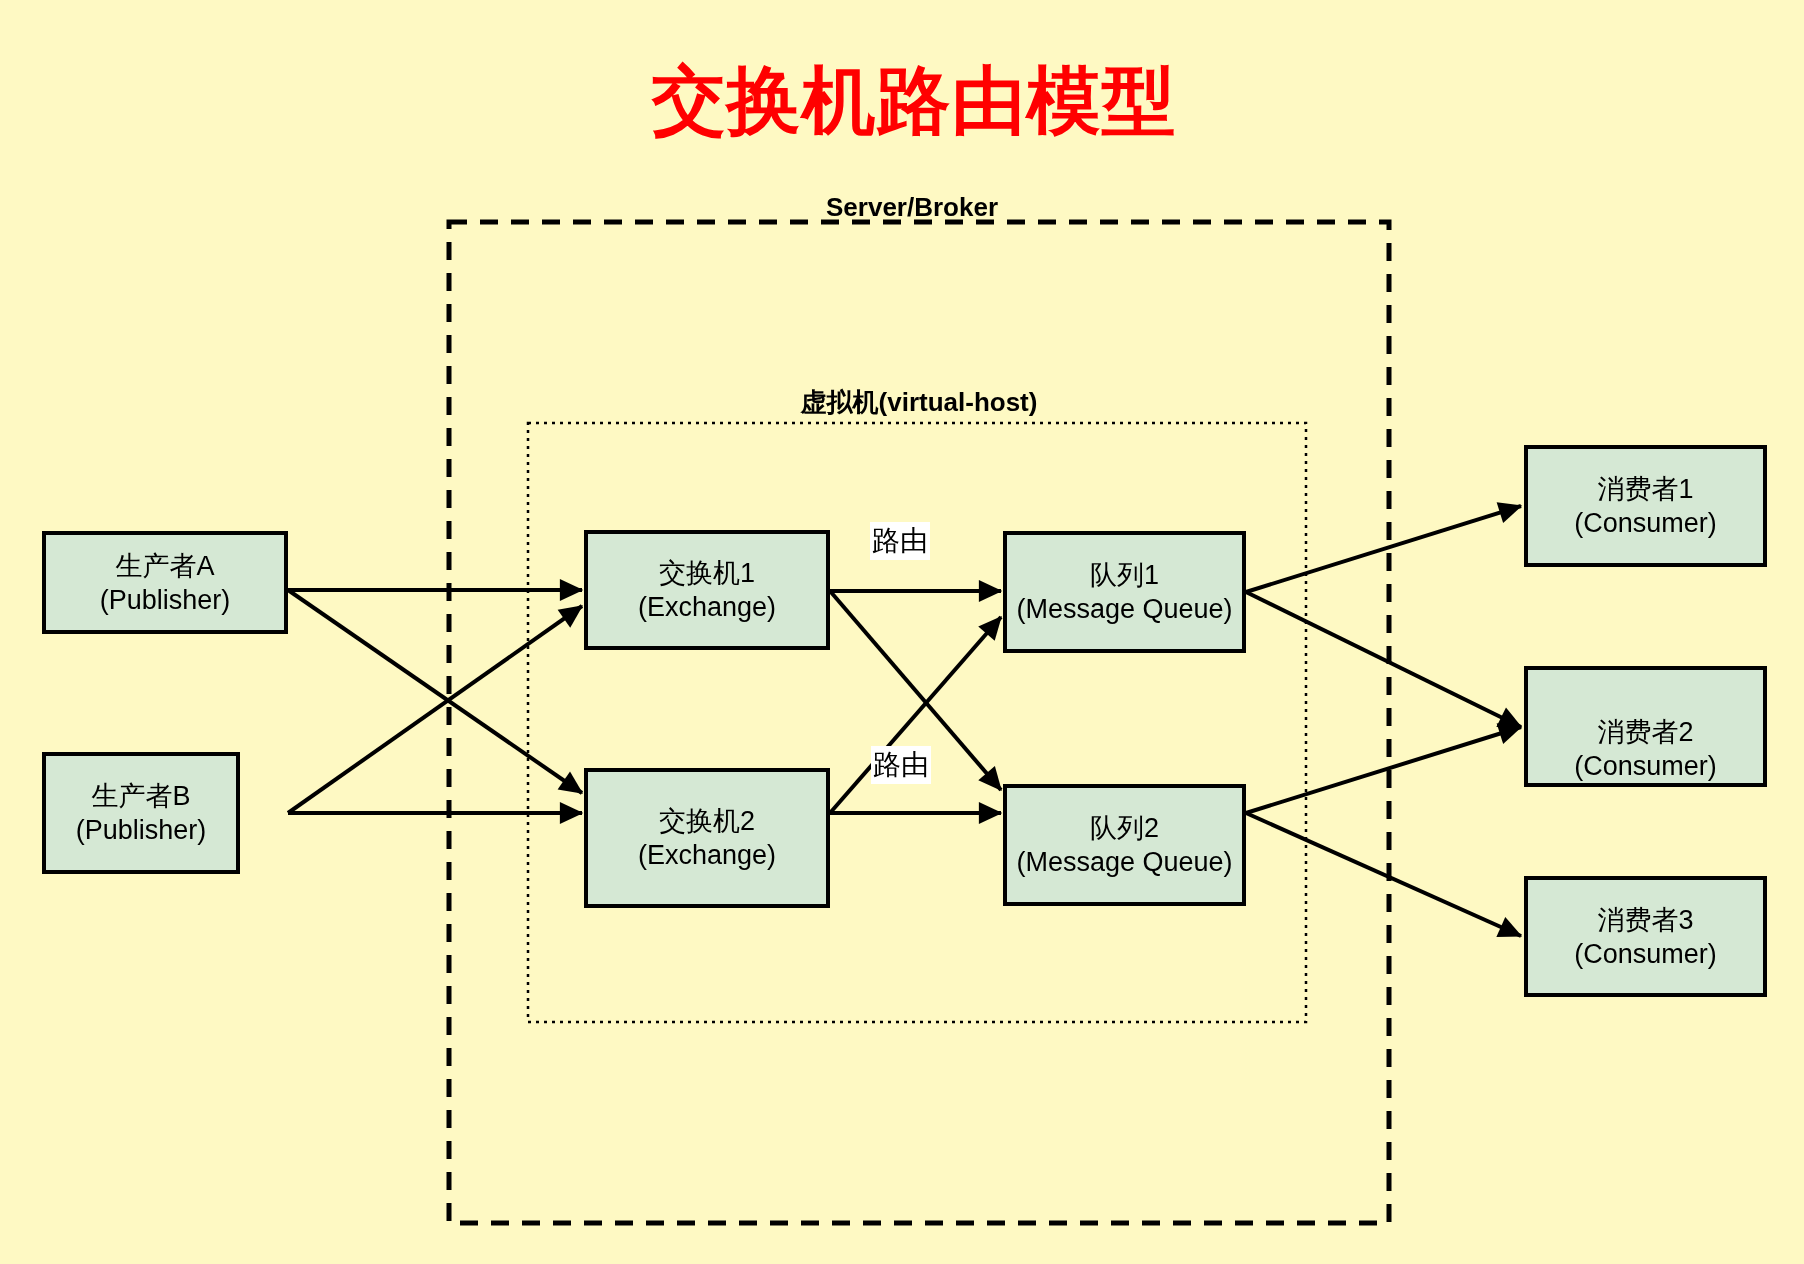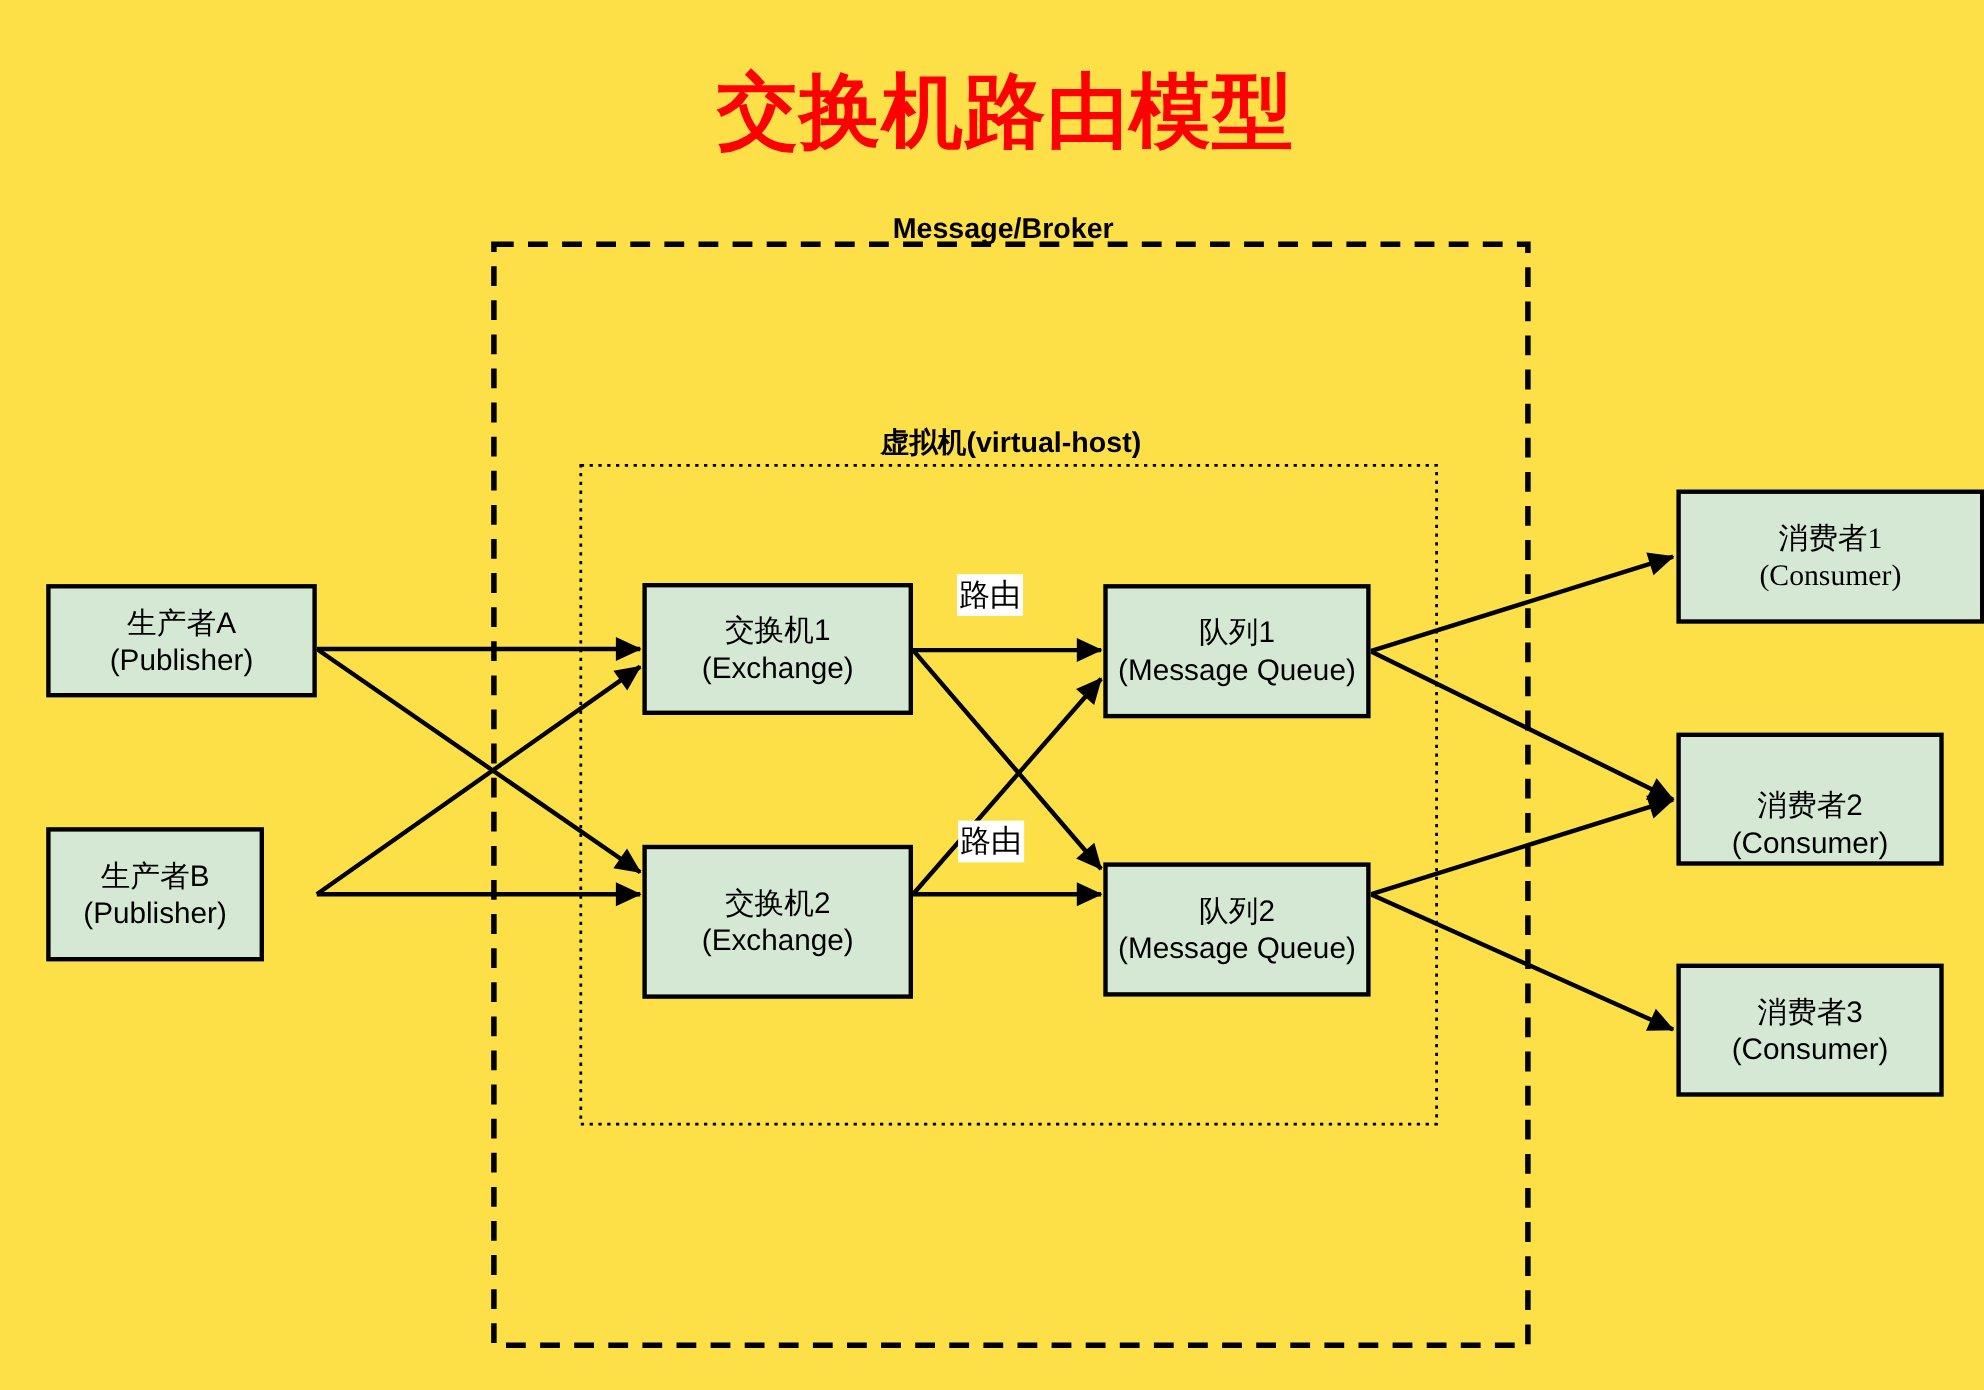--- a/index.html
+++ b/index.html
@@ -1,17 +1,17 @@
 <!DOCTYPE html>
 <html><head>
 <meta charset="utf-8">
 <style>
   html,body { margin:0; padding:0; background:#ffffff; }
   .canvas {
-    position:relative; width:1804px; height:1264px; background:#fde047;
+    position:relative; width:1804px; height:1264px; background:#fef9c3;
     font-family:"Liberation Sans","DejaVu Sans",sans-serif; overflow:hidden;
   }
   .diagram-title {
     position:absolute; left:914px; top:102px; transform:translate(-50%,-50%);
     font-size:74px; font-weight:bold; color:#ff0000; white-space:nowrap;
     letter-spacing:1px;
   }
   svg.edges { position:absolute; left:0; top:0; width:1804px; height:1264px; }
   .node {
     position:absolute; background:#d5e8d4; border:4px solid #000000;
@@ -55,21 +55,21 @@
     <line x1="830" y1="591" x2="1001" y2="790" stroke="#000000" stroke-width="4" marker-end="url(#arrow)"></line>
     <line x1="830" y1="813" x2="1001" y2="617" stroke="#000000" stroke-width="4" marker-end="url(#arrow)"></line>
     <line x1="830" y1="813" x2="1001" y2="813" stroke="#000000" stroke-width="4" marker-end="url(#arrow)"></line>
 
     <line x1="1246" y1="592" x2="1521" y2="506" stroke="#000000" stroke-width="4" marker-end="url(#arrow)"></line>
     <line x1="1246" y1="592" x2="1521" y2="727" stroke="#000000" stroke-width="4" marker-end="url(#arrow)"></line>
     <line x1="1246" y1="813" x2="1521" y2="727" stroke="#000000" stroke-width="4" marker-end="url(#arrow)"></line>
     <line x1="1246" y1="813" x2="1521" y2="936" stroke="#000000" stroke-width="4" marker-end="url(#arrow)"></line>
   </svg>
 
-  <div class="container-label" style="left:912px; top:192px;">Message/Broker</div>
+  <div class="container-label" style="left:912px; top:192px;">Server/Broker</div>
   <div class="container-label" style="left:919px; top:385px;">虚拟机(virtual-host)</div>
 
   <div class="edge-label" style="left:900px; top:541px;">路由</div>
   <div class="edge-label" style="left:901px; top:765px;">路由</div>
 
   <div class="node" style="left:42px; top:531px; width:246px; height:103px;">
     <span>生产者A</span>
     <span>(Publisher)</span>
   </div>
 
@@ -91,21 +91,21 @@
   <div class="node" style="left:1003px; top:531px; width:243px; height:122px;">
     <span>队列1</span>
     <span>(Message Queue)</span>
   </div>
 
   <div class="node" style="left:1003px; top:784px; width:243px; height:122px;">
     <span>队列2</span>
     <span>(Message Queue)</span>
   </div>
 
-  <div class="node" style="left:1524px; top:445px; width:280px; height:122px;font-family:Liberation Serif, serif;">
+  <div class="node" style="left:1524px; top:445px; width:243px; height:122px;">
     <span>消费者1</span>
     <span>(Consumer)</span>
   </div>
 
   <div class="node" style="left:1524px; top:666px; width:243px; height:121px;justify-content:flex-end;">
     <span>消费者2</span>
     <span>(Consumer)</span>
   </div>
 
   <div class="node" style="left:1524px; top:876px; width:243px; height:121px;justify-content:center;">

